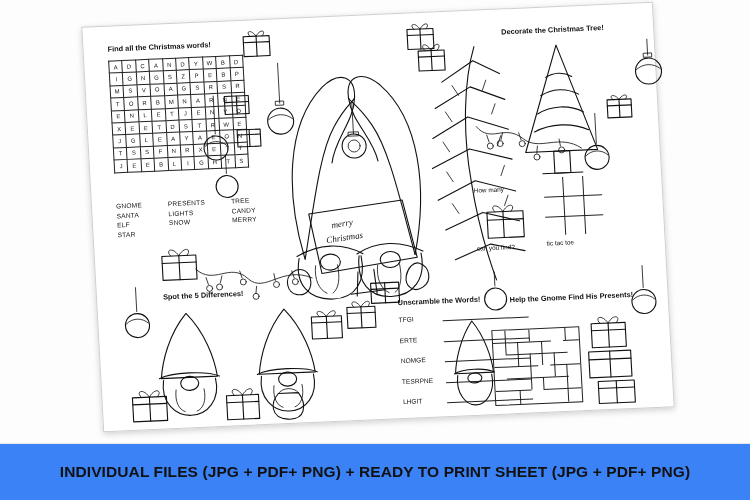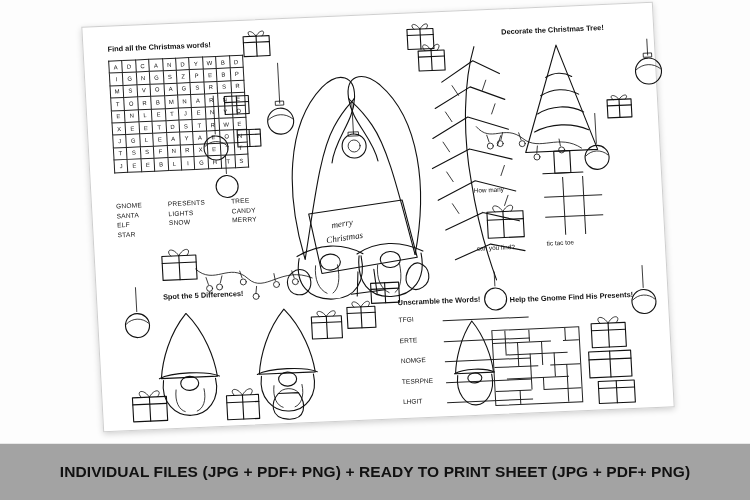--- a/index.html
+++ b/index.html
@@ -6,21 +6,21 @@
   body{
     width:750px;height:500px;overflow:hidden;
     background:#ffffff;
     font-family:"Liberation Sans", sans-serif;
   }
   .stage{position:relative;width:750px;height:500px;background:#fdfdfd;}
 
   
   .banner{
     position:absolute;left:0;bottom:0;width:750px;height:56px;
-    background:#a3a3a3;display:flex;align-items:center;justify-content:center;
+    background:#3b82f6;display:flex;align-items:center;justify-content:center;
     border-top:1px solid #e8e8e8;
   }
   .banner-text{
     font-size:15.5px;font-weight:bold;color:#111;letter-spacing:.1px;
     text-align:center;white-space:nowrap;
   }
 
   
   .sheet-wrap{
     position:absolute;left:0;top:0;width:750px;height:444px;overflow:hidden;

